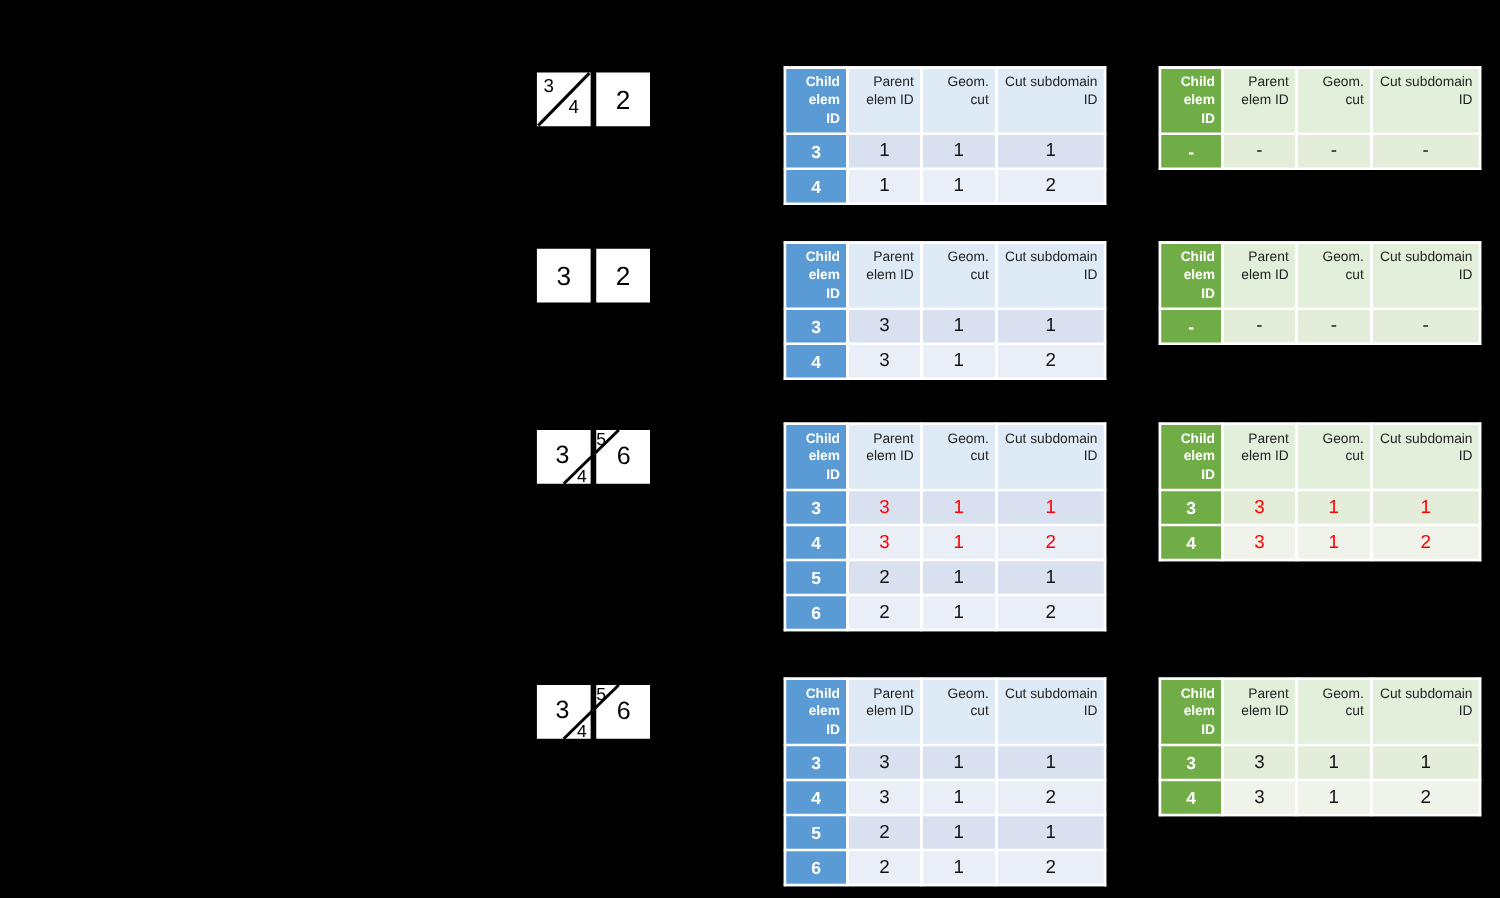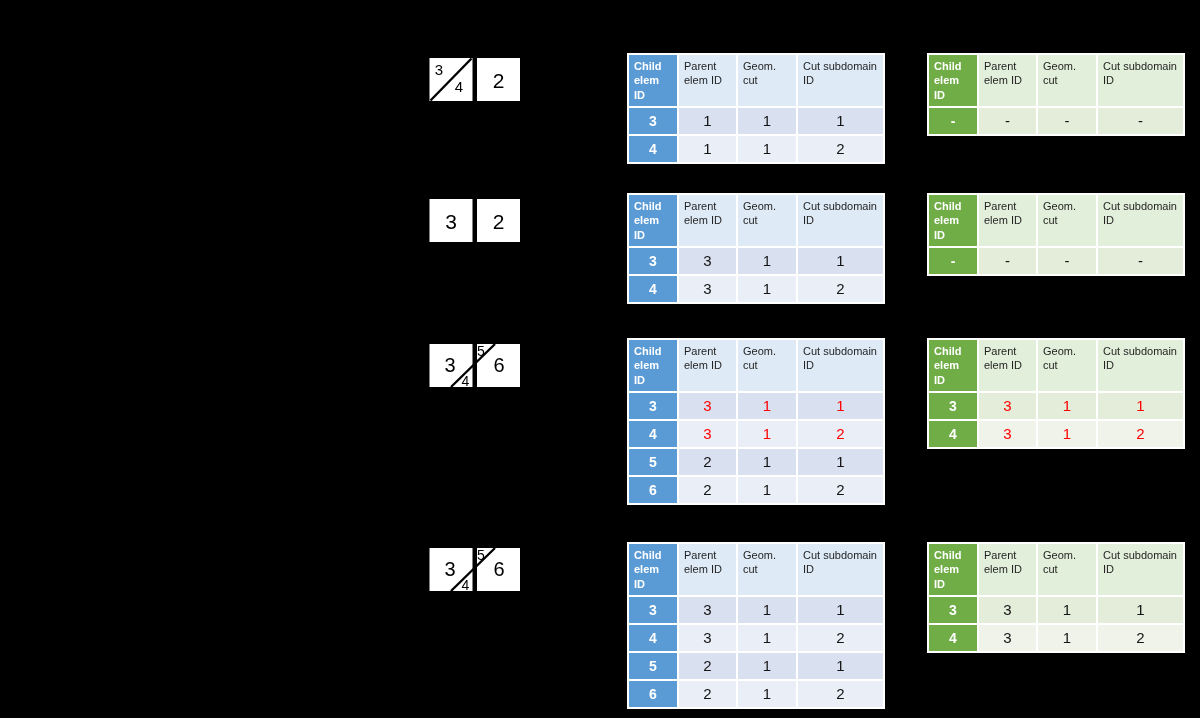--- a/index.html
+++ b/index.html
@@ -8,21 +8,21 @@
   
   .dg{position:absolute;left:429px;width:92px;height:45px;}
   .dg text{text-anchor:middle;dominant-baseline:central;fill:#000;
            font-family:"Liberation Sans",sans-serif;}
   .dg rect{fill:#fff;}
   .dg line{stroke:#000;stroke-width:2.4;}
   
   table.t{position:absolute;border-collapse:collapse;table-layout:fixed;
           background:#fff;}
   .t th,.t td{border:2px solid #fff;overflow:hidden;}
-  .t th{font-size:11px;font-weight:normal;color:#1f1f1f;text-align:left;
+  .t th{font-size:11px;font-weight:normal;color:#1f1f1f;text-align:right;
         vertical-align:top;padding:4px 5px;line-height:1.3;height:40px;}
   .t td{font-size:15px;color:#141414;text-align:center;vertical-align:middle;
         padding:0;height:26px;}
   .t th.c1{color:#fff;font-weight:bold;}
   .t td.c1{color:#fff;font-weight:bold;font-size:14px;}
   
   .blue th.c1,.blue td.c1{background:#5B9BD5;}
   .blue th{background:#DEEAF6;}
   .blue tbody tr:nth-child(odd) td{background:#D9E1F0;}
   .blue tbody tr:nth-child(even) td{background:#EAEEF7;}

